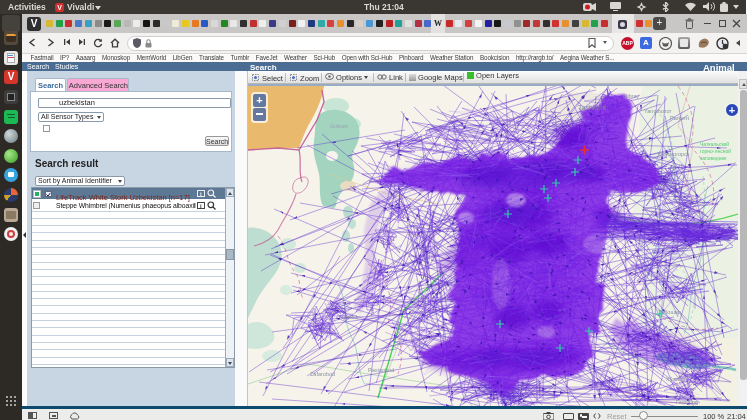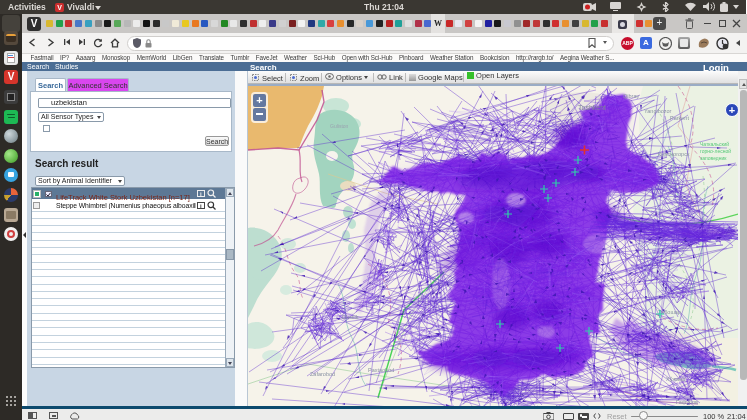--- a/index.html
+++ b/index.html
@@ -286,30 +286,30 @@
         <path d="M6.5,3 L6.5,6.5 L9,8" stroke="#333" stroke-width="1.2" fill="none"></path>
         <circle cx="9.5" cy="9.5" r="2.8" fill="#333"></circle>
       </svg>
     </span>
     <span class="abs" style="left:714px;top:7px;width:0;height:0;border-top:3.5px solid transparent;border-bottom:3.5px solid transparent;border-right:4.5px solid #444"></span>
   </div>
 <div class="abs" id="bookbar"><span style="display:inline-block;width:2px"></span><span>Fastmail</span><span>IP?</span><span>Aaaarg</span><span>Monoskop</span><span>MemWorld</span><span>LibGen</span><span>Translate</span><span>Tumblr</span><span>FaveJet</span><span>Weather</span><span>Sci-Hub</span><span>Open with Sci-Hub</span><span>Pinboard</span><span>Weather Station</span><span>Bookcision</span><span>http://rargb.to/</span><span>Aegina Weather S...</span></div>
 <div class="abs" id="blueh">
     <span class="abs" style="left:5px;top:1px;font-size:7px">Search&nbsp;&nbsp;&nbsp;Studies</span>
     <span class="abs" style="left:228px;top:0.5px;font-size:8px;font-weight:bold">Search</span>
-    <span class="abs" style="left:681px;top:-0.5px;font-size:9.5px;font-weight:bold">Login</span>
+    <span class="abs" style="left:681px;top:-0.5px;font-size:9.5px;font-weight:bold">Animal</span>
   </div>
 <div class="abs" id="lstrip">
     <span class="abs" style="left:0.5px;top:161px;width:0;height:0;border-top:3px solid transparent;border-bottom:3px solid transparent;border-right:3.5px solid #333"></span>
   </div>
 <div class="abs" id="panel">
     <span class="abs tabS" style="left:8px;top:7px;width:31px;height:13px;background:#fff;border:1px solid #a8b8c8;border-bottom:none;border-radius:2px 2px 0 0;color:#3a6a9a;font-weight:bold;text-align:center;line-height:13px">Search</span>
-    <span class="abs tabS" style="left:40px;top:7px;width:62px;height:13px;background:#d946ef;border:1px solid #a8b8c8;border-bottom:none;border-radius:2px 2px 0 0;color:#333;text-align:center;line-height:13px">Advanced Search</span>
+    <span class="abs tabS" style="left:40px;top:7px;width:62px;height:13px;background:#f9a8d4;border:1px solid #a8b8c8;border-bottom:none;border-radius:2px 2px 0 0;color:#333;text-align:right;line-height:13px">Advanced Search</span>
     <span class="abs" style="left:3px;top:20px;width:202px;height:61px;background:#fff;border:1px solid #a8b8c8"></span>
-    <span class="abs nowrap" style="left:11px;top:27px;width:193px;height:9.5px;background:#fff;border:1px solid #8a9aaa;border-radius:1px;font-size:7.5px;color:#222;line-height:8px;padding-left:12px">uzbekistan</span>
+    <span class="abs nowrap" style="left:11px;top:27px;width:193px;height:9.5px;background:#fff;border:1px solid #8a9aaa;border-radius:1px;font-size:7.5px;color:#222;line-height:8px;padding-left:20px">uzbekistan</span>
     <span class="abs nowrap" style="left:11px;top:41px;width:66px;height:9.5px;background:#fff;border:1px solid #8a9aaa;border-radius:2px;font-size:7px;color:#222;line-height:8px;padding-left:2px">All Sensor Types<span style="position:absolute;right:2px;top:3px;width:0;height:0;border-left:2.5px solid transparent;border-right:2.5px solid transparent;border-top:3.2px solid #444"></span></span>
     <span class="abs" style="left:16px;top:54px;width:7px;height:7px;background:#fff;border:1px solid #8a9aaa"></span>
     <span class="abs" style="left:178px;top:65px;width:24px;height:10px;background:linear-gradient(#fafafa,#ddd);border:1px solid #999;border-radius:2px;font-size:7px;color:#333;text-align:center;line-height:9px">Search</span>
     <span class="abs" style="left:8px;top:87px;font-size:10px;font-weight:bold;color:#222">Search result</span>
     <span class="abs nowrap" style="left:8px;top:105px;width:90px;height:9.5px;background:#fff;border:1px solid #8a9aaa;border-radius:2px;font-size:7px;color:#222;line-height:8px;padding-left:2px">Sort by Animal Identifier<span style="position:absolute;right:2px;top:3px;width:0;height:0;border-left:2.5px solid transparent;border-right:2.5px solid transparent;border-top:3.2px solid #444"></span></span>
     <span class="abs" style="left:3.5px;top:116px;width:204px;height:181px;background:#fff;border:1px solid #8a9aaa"></span>
     <span class="abs" style="left:4.5px;top:117px;width:193px;height:11px;background:#5d7895"></span>
     <span class="abs" style="left:6px;top:119px;width:8px;height:8px;background:#fff;border:1px solid #bbb">
       <span style="position:absolute;inset:1.2px;background:#28b068"></span>
     </span>

